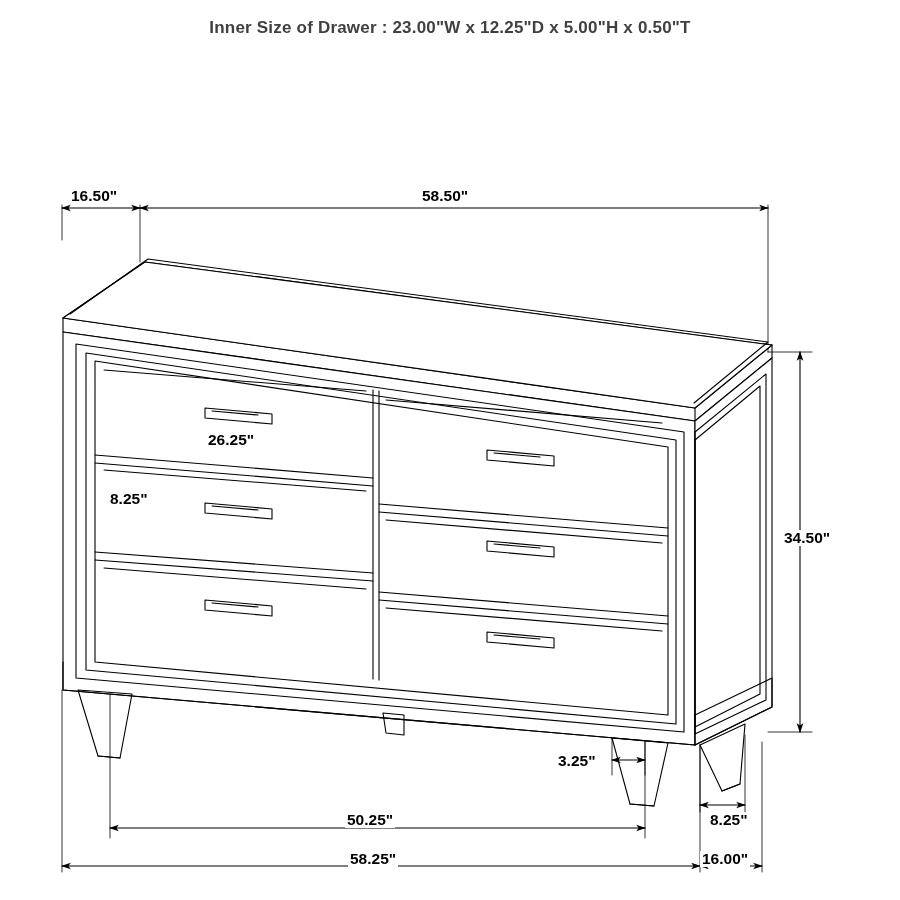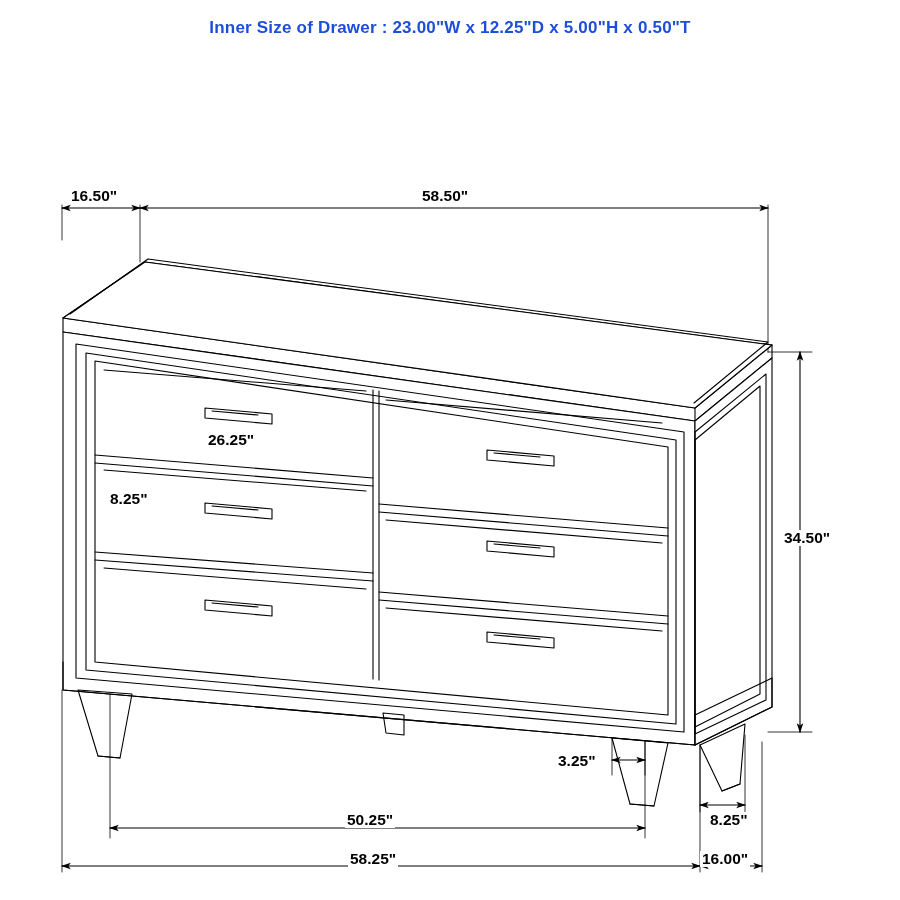--- a/index.html
+++ b/index.html
@@ -22,21 +22,21 @@
   }
   .title {
     position: absolute;
     top: 18px;
     left: 0;
     width: 900px;
     text-align: center;
     font-size: 17px;
     font-weight: bold;
     letter-spacing: 0.2px;
-    color: #1d4ed8;
+    color: #404040;
   }
   svg.drawing {
     position: absolute;
     top: 0;
     left: 0;
     width: 900px;
     height: 900px;
   }
   .dimlabel {
     position: absolute;

